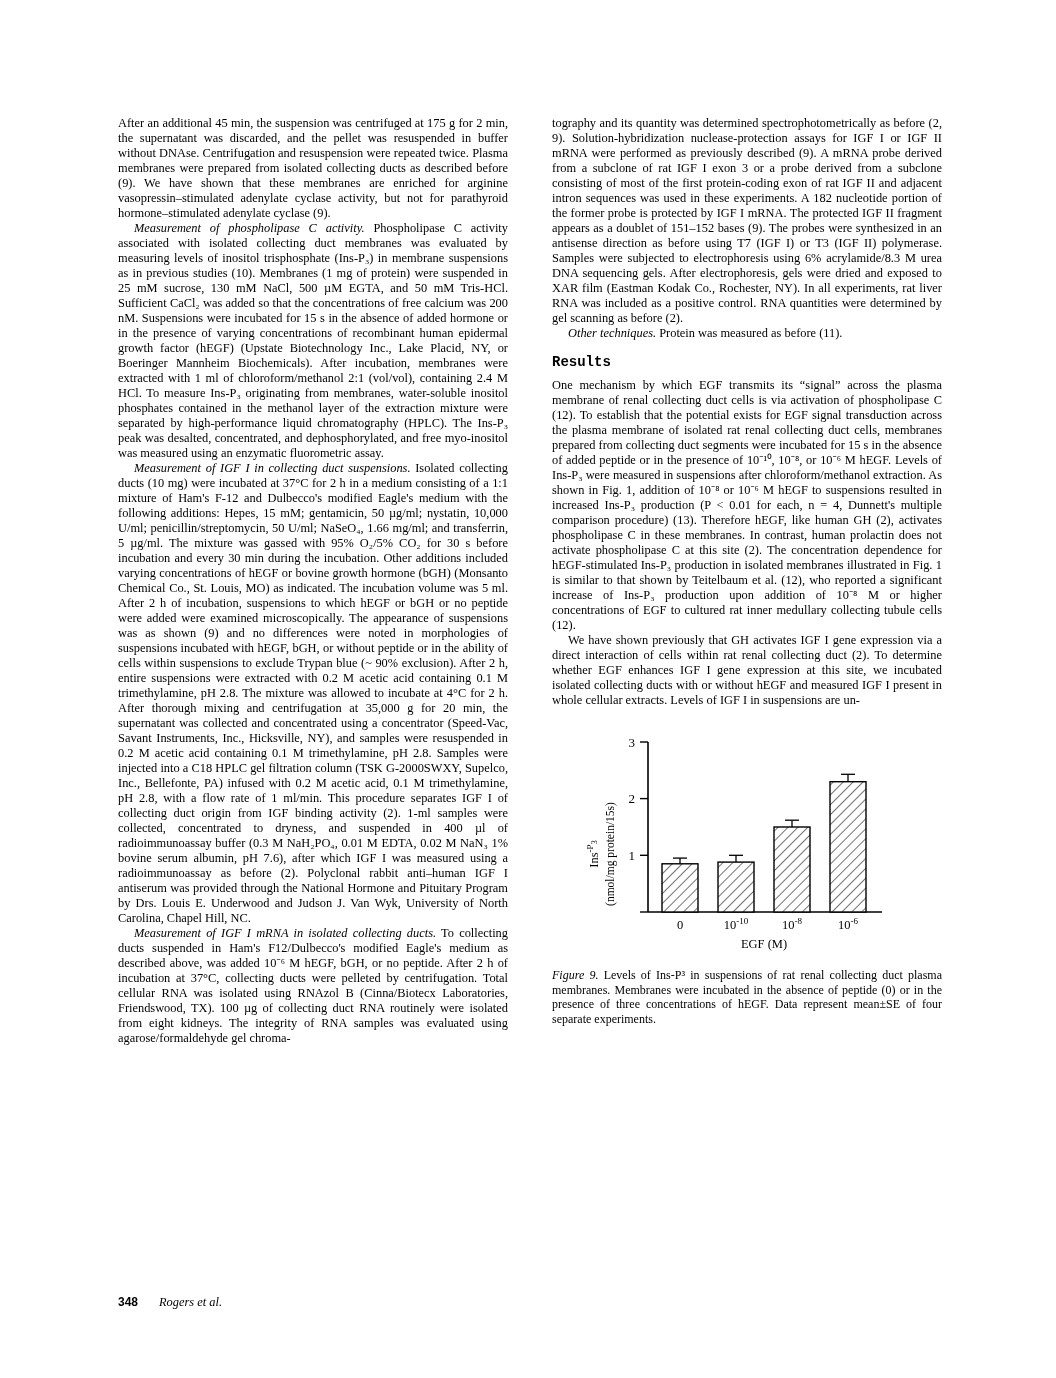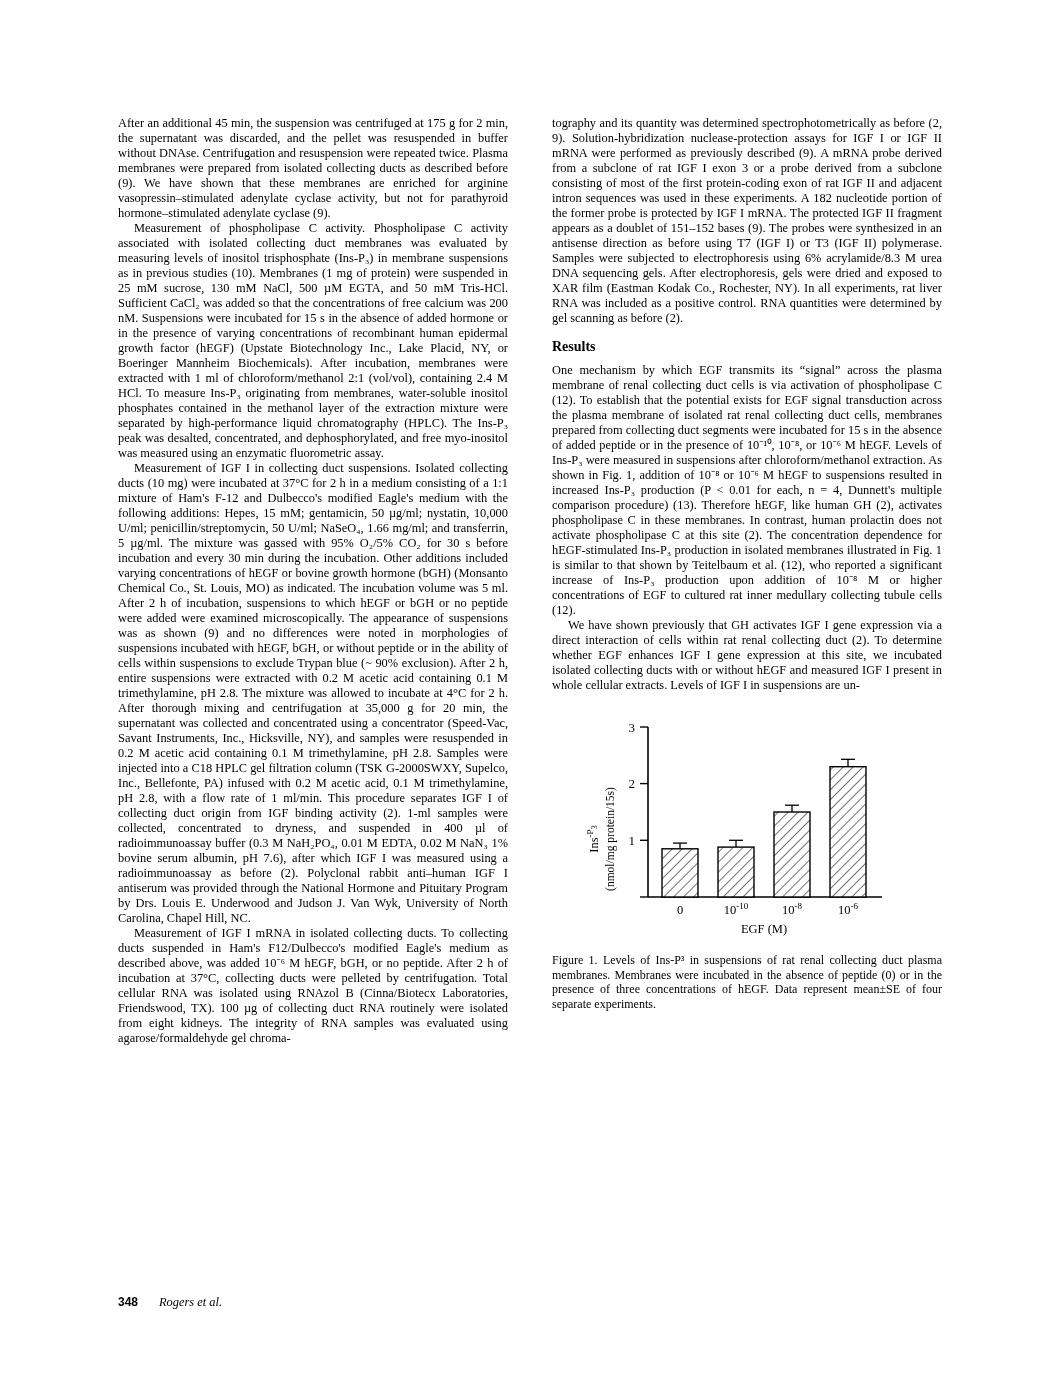--- a/index.html
+++ b/index.html
@@ -37,23 +37,23 @@
     font-size: 12.4px;
     line-height: 15.0px;
     text-align: justify;
     text-justify: inter-word;
     hyphens: auto;
     -webkit-hyphens: auto;
   }
   p.indent {
     text-indent: 16px;
   }
-  .it { }
+  .it { font-style: italic; }
   h2.section {
-    font-family: Liberation Serif, serif;
+    font-family: Liberation Mono, monospace;
     font-size: 14px;
     font-weight: bold;
     margin: 13px 0 8px 0;
   }
   .figure {
     margin-top: 18px;
   }
   .figwrap {
     position: relative;
     width: 390px;
@@ -94,20 +94,21 @@
 
     <div class="col">
       <p><span>After an additional 45 min, the suspension was centrifuged at 175 g for 2 min, the supernatant was discarded, and the pellet was resuspended in buffer without DNAse. Centrifugation and resuspension were repeated twice. Plasma membranes were prepared from isolated collecting ducts as described before (9). We have shown that these membranes are enriched for arginine vasopressin–stimulated adenylate cyclase activity, but not for parathyroid hormone–stimulated adenylate cyclase (9).</span></p>
       <p class="indent"><span class="it">Measurement of phospholipase C activity.</span><span> Phospholipase C activity associated with isolated collecting duct membranes was evaluated by measuring levels of inositol trisphosphate (Ins-P₃) in membrane suspensions as in previous studies (10). Membranes (1 mg of protein) were suspended in 25 mM sucrose, 130 mM NaCl, 500 µM EGTA, and 50 mM Tris-HCl. Sufficient CaCl₂ was added so that the concentrations of free calcium was 200 nM. Suspensions were incubated for 15 s in the absence of added hormone or in the presence of varying concentrations of recombinant human epidermal growth factor (hEGF) (Upstate Biotechnology Inc., Lake Placid, NY, or Boeringer Mannheim Biochemicals). After incubation, membranes were extracted with 1 ml of chloroform/methanol 2:1 (vol/vol), containing 2.4 M HCl. To measure Ins-P₃ originating from membranes, water-soluble inositol phosphates contained in the methanol layer of the extraction mixture were separated by high-performance liquid chromatography (HPLC). The Ins-P₃ peak was desalted, concentrated, and dephosphorylated, and free myo-inositol was measured using an enzymatic fluorometric assay.</span></p>
       <p class="indent"><span class="it">Measurement of IGF I in collecting duct suspensions.</span><span> Isolated collecting ducts (10 mg) were incubated at 37°C for 2 h in a medium consisting of a 1:1 mixture of Ham's F-12 and Dulbecco's modified Eagle's medium with the following additions: Hepes, 15 mM; gentamicin, 50 µg/ml; nystatin, 10,000 U/ml; penicillin/streptomycin, 50 U/ml; NaSeO₄, 1.66 mg/ml; and transferrin, 5 µg/ml. The mixture was gassed with 95% O₂/5% CO₂ for 30 s before incubation and every 30 min during the incubation. Other additions included varying concentrations of hEGF or bovine growth hormone (bGH) (Monsanto Chemical Co., St. Louis, MO) as indicated. The incubation volume was 5 ml. After 2 h of incubation, suspensions to which hEGF or bGH or no peptide were added were examined microscopically. The appearance of suspensions was as shown (9) and no differences were noted in morphologies of suspensions incubated with hEGF, bGH, or without peptide or in the ability of cells within suspensions to exclude Trypan blue (~ 90% exclusion). After 2 h, entire suspensions were extracted with 0.2 M acetic acid containing 0.1 M trimethylamine, pH 2.8. The mixture was allowed to incubate at 4°C for 2 h. After thorough mixing and centrifugation at 35,000 g for 20 min, the supernatant was collected and concentrated using a concentrator (Speed-Vac, Savant Instruments, Inc., Hicksville, NY), and samples were resuspended in 0.2 M acetic acid containing 0.1 M trimethylamine, pH 2.8. Samples were injected into a C18 HPLC gel filtration column (TSK G-2000SWXY, Supelco, Inc., Bellefonte, PA) infused with 0.2 M acetic acid, 0.1 M trimethylamine, pH 2.8, with a flow rate of 1 ml/min. This procedure separates IGF I of collecting duct origin from IGF binding activity (2). 1-ml samples were collected, concentrated to dryness, and suspended in 400 µl of radioimmunoassay buffer (0.3 M NaH₂PO₄, 0.01 M EDTA, 0.02 M NaN₃ 1% bovine serum albumin, pH 7.6), after which IGF I was measured using a radioimmunoassay as before (2). Polyclonal rabbit anti–human IGF I antiserum was provided through the National Hormone and Pituitary Program by Drs. Louis E. Underwood and Judson J. Van Wyk, University of North Carolina, Chapel Hill, NC.</span></p>
       <p class="indent"><span class="it">Measurement of IGF I mRNA in isolated collecting ducts.</span><span> To collecting ducts suspended in Ham's F12/Dulbecco's modified Eagle's medium as described above, was added 10⁻⁶ M hEGF, bGH, or no peptide. After 2 h of incubation at 37°C, collecting ducts were pelleted by centrifugation. Total cellular RNA was isolated using RNAzol B (Cinna/Biotecx Laboratories, Friendswood, TX). 100 µg of collecting duct RNA routinely were isolated from eight kidneys. The integrity of RNA samples was evaluated using agarose/formaldehyde gel chroma-</span></p>
     </div>
 
     <div class="col">
       <p><span>tography and its quantity was determined spectrophotometrically as before (2, 9). Solution-hybridization nuclease-protection assays for IGF I or IGF II mRNA were performed as previously described (9). A mRNA probe derived from a subclone of rat IGF I exon 3 or a probe derived from a subclone consisting of most of the first protein-coding exon of rat IGF II and adjacent intron sequences was used in these experiments. A 182 nucleotide portion of the former probe is protected by IGF I mRNA. The protected IGF II fragment appears as a doublet of 151–152 bases (9). The probes were synthesized in an antisense direction as before using T7 (IGF I) or T3 (IGF II) polymerase. Samples were subjected to electrophoresis using 6% acrylamide/8.3 M urea DNA sequencing gels. After electrophoresis, gels were dried and exposed to XAR film (Eastman Kodak Co., Rochester, NY). In all experiments, rat liver RNA was included as a positive control. RNA quantities were determined by gel scanning as before (2).</span></p>
+      <p class="indent"><span class="it">Other techniques.</span><span> Protein was measured as before (11).</span></p>
 
       <h2 class="section">Results</h2>
 
       <p><span>One mechanism by which EGF transmits its “signal” across the plasma membrane of renal collecting duct cells is via activation of phospholipase C (12). To establish that the potential exists for EGF signal transduction across the plasma membrane of isolated rat renal collecting duct cells, membranes prepared from collecting duct segments were incubated for 15 s in the absence of added peptide or in the presence of 10⁻¹⁰, 10⁻⁸, or 10⁻⁶ M hEGF. Levels of Ins-P₃ were measured in suspensions after chloroform/methanol extraction. As shown in Fig. 1, addition of 10⁻⁸ or 10⁻⁶ M hEGF to suspensions resulted in increased Ins-P₃ production (P &lt; 0.01 for each, n = 4, Dunnett's multiple comparison procedure) (13). Therefore hEGF, like human GH (2), activates phospholipase C in these membranes. In contrast, human prolactin does not activate phospholipase C at this site (2). The concentration dependence for hEGF-stimulated Ins-P₃ production in isolated membranes illustrated in Fig. 1 is similar to that shown by Teitelbaum et al. (12), who reported a significant increase of Ins-P₃ production upon addition of 10⁻⁸ M or higher concentrations of EGF to cultured rat inner medullary collecting tubule cells (12).</span></p>
       <p class="indent"><span>We have shown previously that GH activates IGF I gene expression via a direct interaction of cells within rat renal collecting duct (2). To determine whether EGF enhances IGF I gene expression at this site, we incubated isolated collecting ducts with or without hEGF and measured IGF I present in whole cellular extracts. Levels of IGF I in suspensions are un-</span></p>
 
       <div class="figure">
         <div class="figwrap">
           <svg width="390" height="232" viewBox="0 0 390 232">
 
@@ -150,21 +151,21 @@
             <text x="184" y="203" font-size="12.5" text-anchor="middle">10<tspan font-size="9" dy="-5">-10</tspan></text>
             <text x="240" y="203" font-size="12.5" text-anchor="middle">10<tspan font-size="9" dy="-5">-8</tspan></text>
             <text x="296" y="203" font-size="12.5" text-anchor="middle">10<tspan font-size="9" dy="-5">-6</tspan></text>
 
             <text x="212" y="222" font-size="12.5" text-anchor="middle">EGF (M)</text>
 
             <text transform="translate(46,128) rotate(-90)" font-size="12.5" text-anchor="middle">Ins<tspan font-size="9" dy="-5">-</tspan><tspan font-size="9" dy="0">P</tspan><tspan font-size="8" dy="4">3</tspan></text>
             <text transform="translate(62,128) rotate(-90)" font-size="11.5" text-anchor="middle">(nmol/mg protein/15s)</text>
           </svg>
         </div>
-        <div class="figcap"><span class="it">Figure 1.</span><span> Levels of Ins-P³ in suspensions of rat renal collecting duct plasma membranes. Membranes were incubated in the absence of peptide (0) or in the presence of three concentrations of hEGF. Data represent mean±SE of four separate experiments.</span></div>
+        <div class="figcap"><span class="it">Figure 9.</span><span> Levels of Ins-P³ in suspensions of rat renal collecting duct plasma membranes. Membranes were incubated in the absence of peptide (0) or in the presence of three concentrations of hEGF. Data represent mean±SE of four separate experiments.</span></div>
       </div>
     </div>
   </div>
 
   <div class="footer">
     <span class="folio">348</span><span class="runhead">Rogers et al.</span>
   </div>
 
 </div>
 

